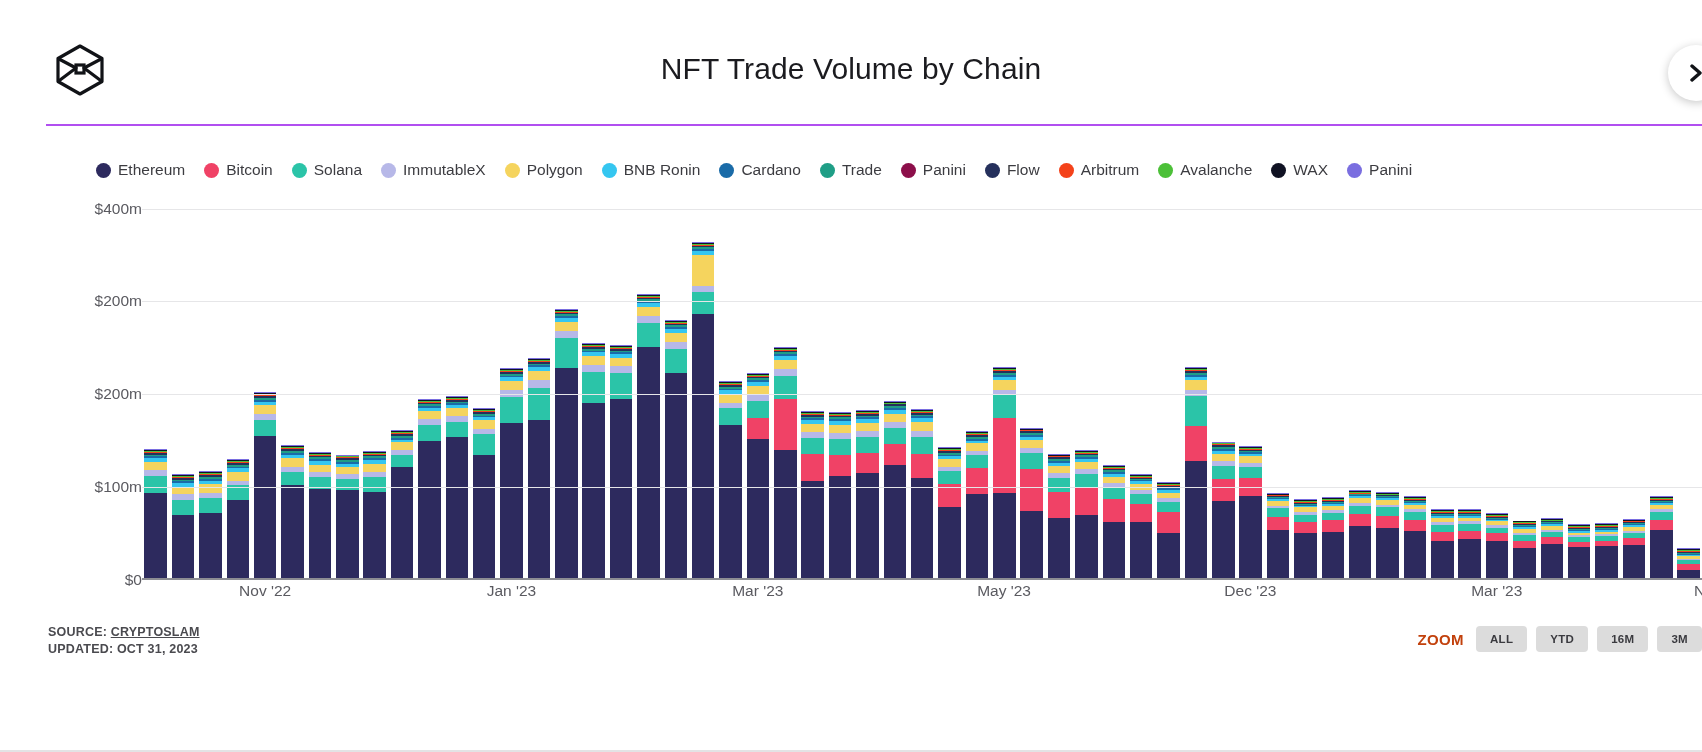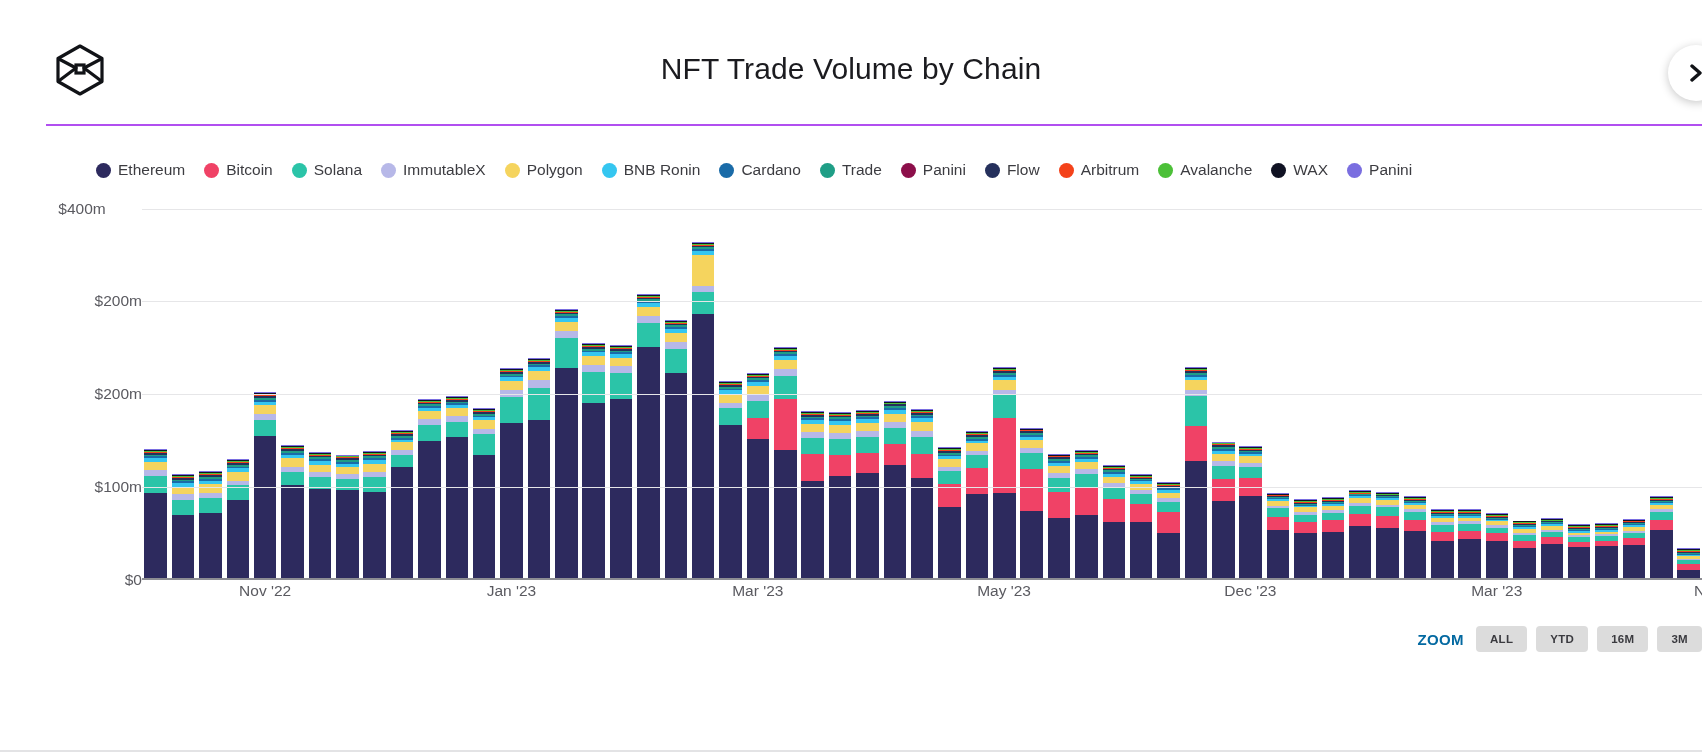--- a/index.html
+++ b/index.html
@@ -178,21 +178,21 @@
     position: absolute;
     right: 0px;
     top: 626px;
     display: flex;
     align-items: center;
     gap: 9px;
   }
   #zoom-label {
     font-size: 15px;
     font-weight: bold;
-    color: #0369a1;
+    color: #c2410c;
     letter-spacing: 0.4px;
     margin-right: 3px;
   }
   .zoom-btn {
     background: #dcdcdc;
     border: none;
     border-radius: 4px;
     padding: 7px 14px;
     font-size: 11.5px;
     font-weight: bold;
@@ -1131,33 +1131,39 @@
     <div id="axis"></div>
   <div class="gridline" style="top: 390px; background: transparent;"></div>
       <div class="ylabel" style="top: 390px;">$0</div>
       <div class="gridline" style="top: 297.143px;"></div>
       <div class="ylabel" style="top: 297.143px;">$100m</div>
       <div class="gridline" style="top: 204.286px;"></div>
       <div class="ylabel" style="top: 204.286px;">$200m</div>
       <div class="gridline" style="top: 111.429px;"></div>
       <div class="ylabel" style="top: 111.429px;">$200m</div>
       <div class="gridline" style="top: 18.5714px;"></div>
-      <div class="ylabel" style="top: 18.5714px; text-align: center;">$400m</div>
+      <div class="ylabel" style="top: 18.5714px;">$400m</div>
     </div>
 
   <div id="xlabels">
       <div class="xlabel" style="left: 7.89474%;">Nov '22</div>
       <div class="xlabel" style="left: 23.6842%;">Jan '23</div>
       <div class="xlabel" style="left: 39.4737%;">Mar '23</div>
       <div class="xlabel" style="left: 55.2632%;">May '23</div>
       <div class="xlabel" style="left: 71.0526%;">Dec '23</div>
       <div class="xlabel" style="left: 86.8421%;">Mar '23</div>
       <div class="xlabel" style="left: 100.877%;">Nov '2</div>
     </div>
 
+  <div id="source">
+    <div>
+      <span>SOURCE: </span><a href="#">CRYPTOSLAM</a>
+    </div>
+    <div>UPDATED: OCT 31, 2023</div>
+  </div>
 
   <div id="zoom-controls">
     <span id="zoom-label">ZOOM</span>
   <button class="zoom-btn">ALL</button>
       <button class="zoom-btn">YTD</button>
       <button class="zoom-btn">16M</button>
       <button class="zoom-btn">3M</button>
     </div>
 
   <div id="bottom-rule"></div>

